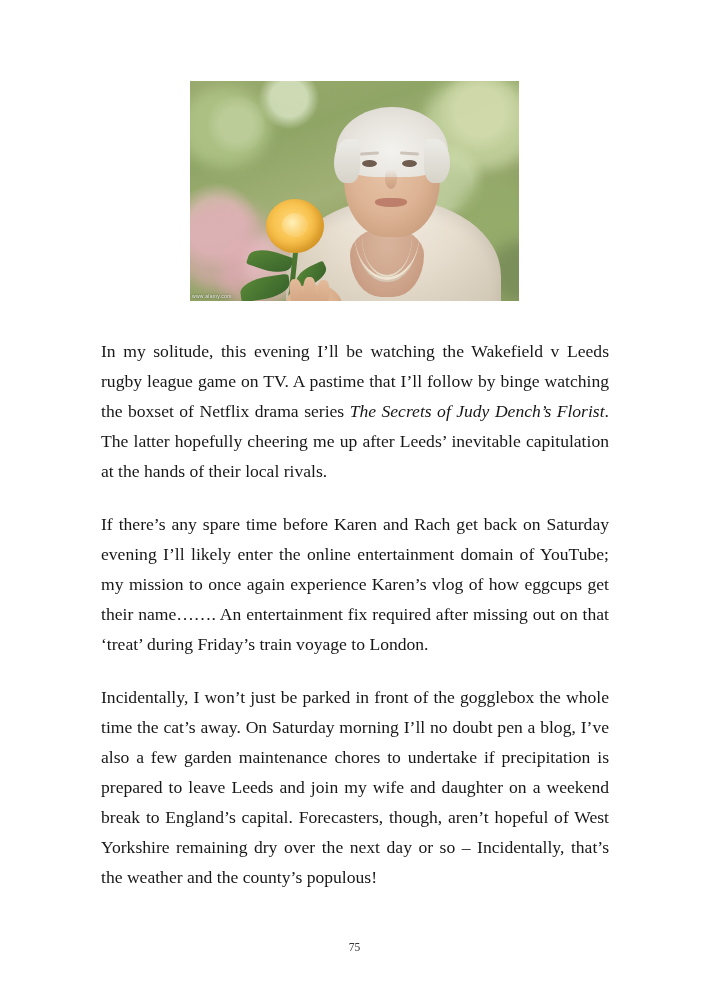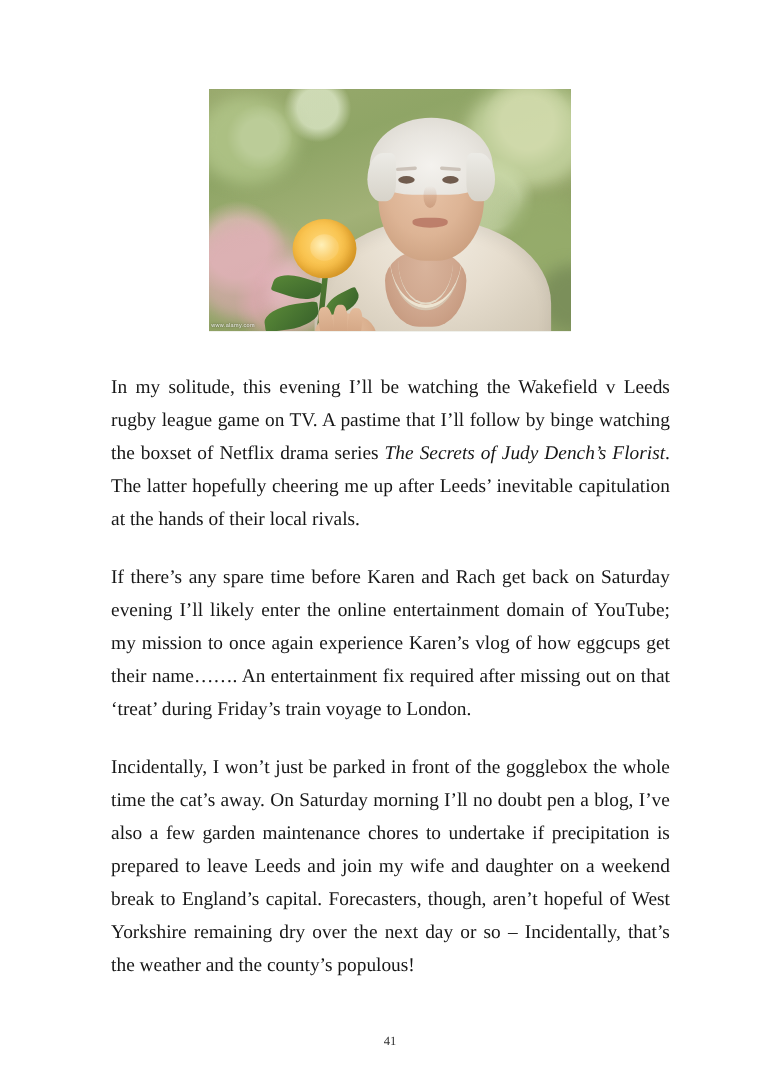--- a/index.html
+++ b/index.html
@@ -304,14 +304,14 @@
       <div class="watermark">www.alamy.com</div>
     </div>
   </div>
 
   <div class="body-text">
     <p class="para-first"><span>In my solitude, this evening I’ll be watching the Wakefield v Leeds rugby league game on TV. A pastime that I’ll follow by binge watching the boxset of Netflix drama series </span><span class="ital">The Secrets of Judy Dench’s Florist</span><span>. The latter hopefully cheering me up after Leeds’ inevitable capitulation at the hands of their local rivals.</span></p>
     <p><span>If there’s any spare time before Karen and Rach get back on Saturday evening I’ll likely enter the online entertainment domain of YouTube; my mission to once again experience Karen’s vlog of how eggcups get their name……. An entertainment fix required after missing out on that ‘treat’ during Friday’s train voyage to London.</span></p>
     <p><span>Incidentally, I won’t just be parked in front of the gogglebox the whole time the cat’s away. On Saturday morning I’ll no doubt pen a blog, I’ve also a few garden maintenance chores to undertake if precipitation is prepared to leave Leeds and join my wife and daughter on a weekend break to England’s capital. Forecasters, though, aren’t hopeful of West Yorkshire remaining dry over the next day or so – Incidentally, that’s the weather and the county’s populous!</span></p>
   </div>
 
-  <div class="folio">41</div>
+  <div class="folio">75</div>
 </div>
 
 </body></html>

